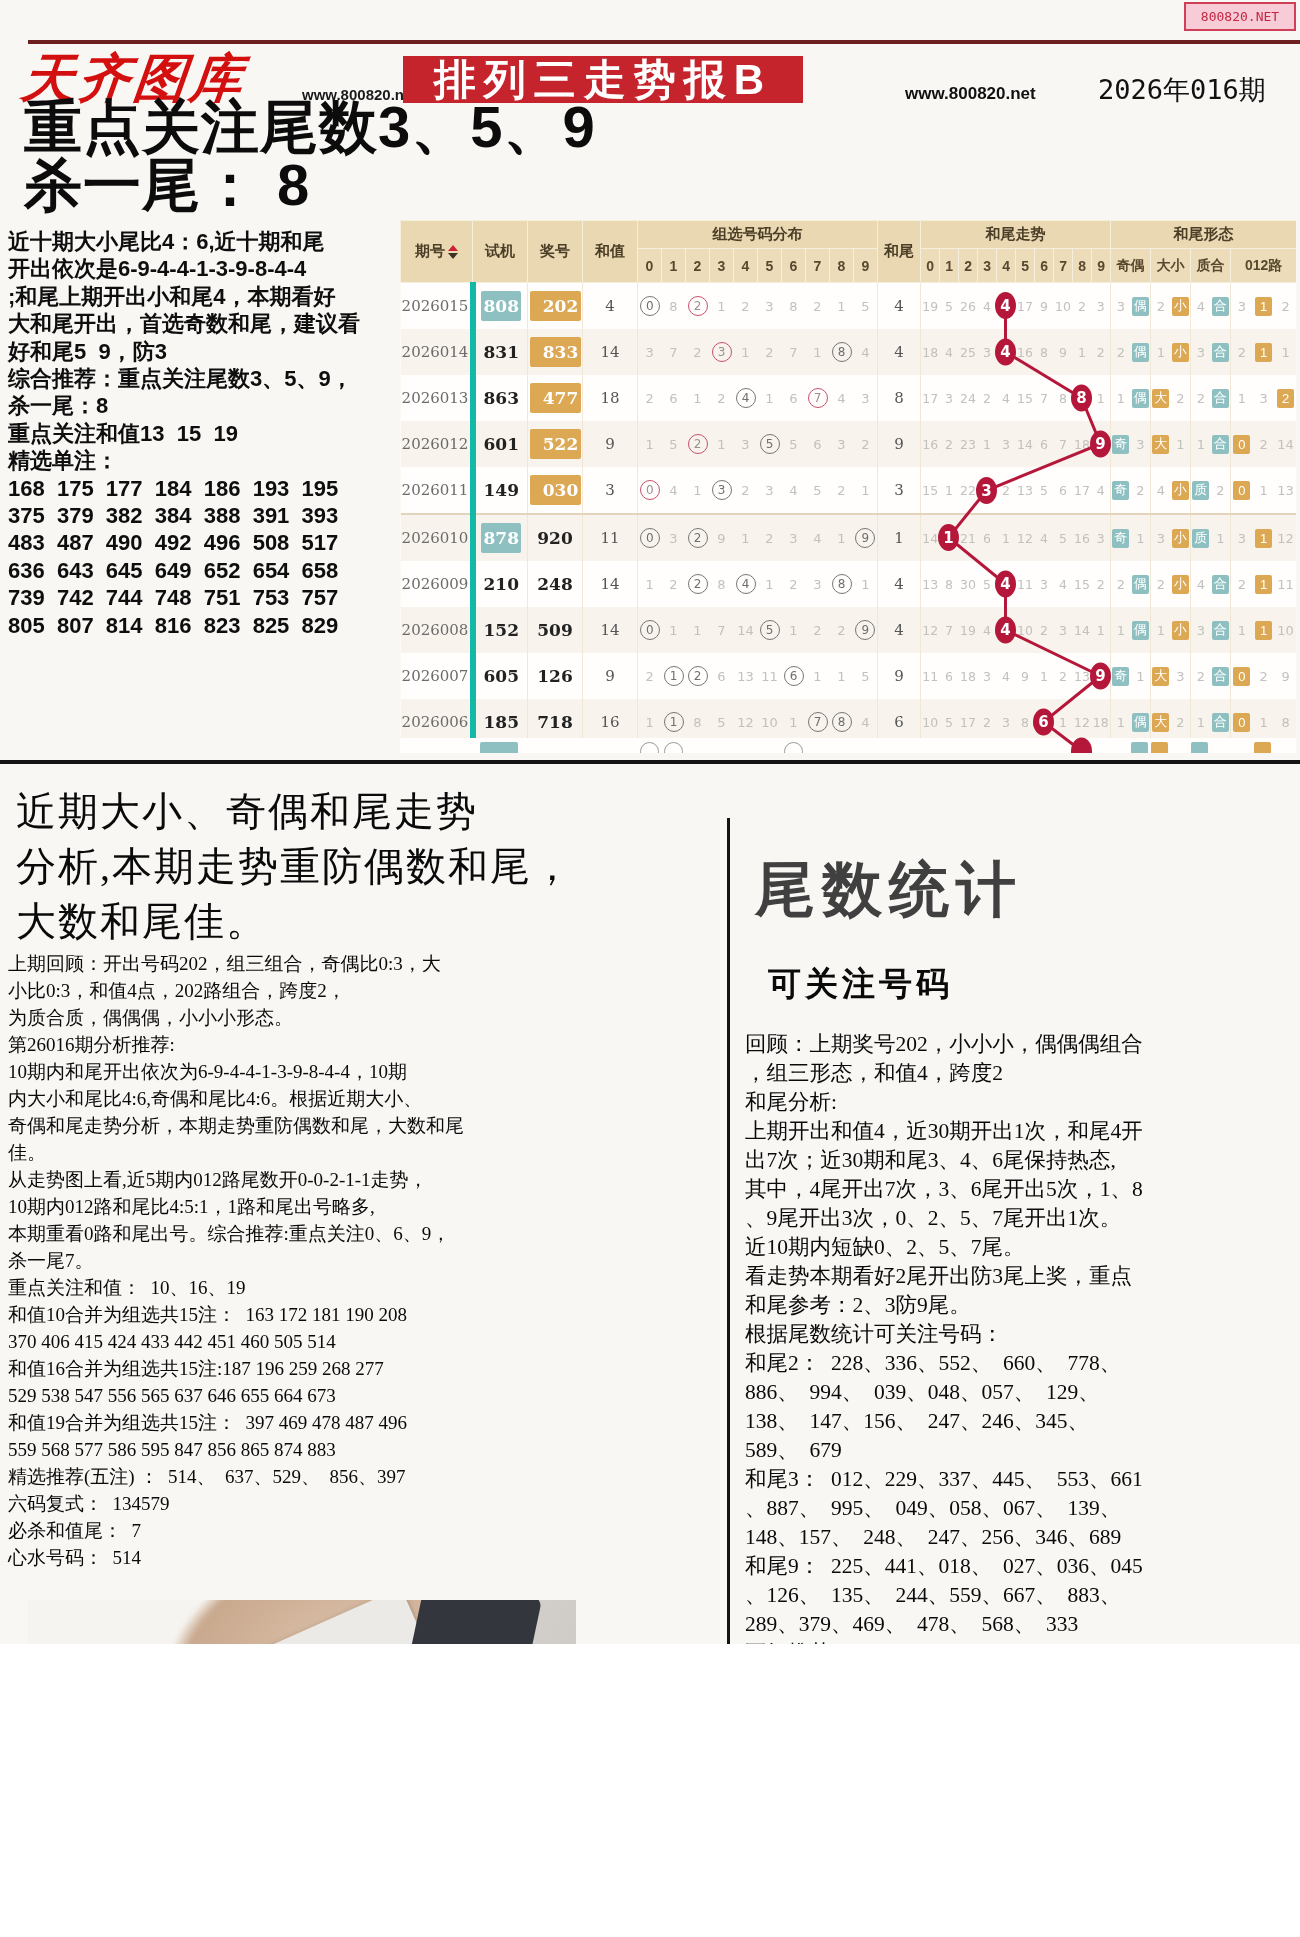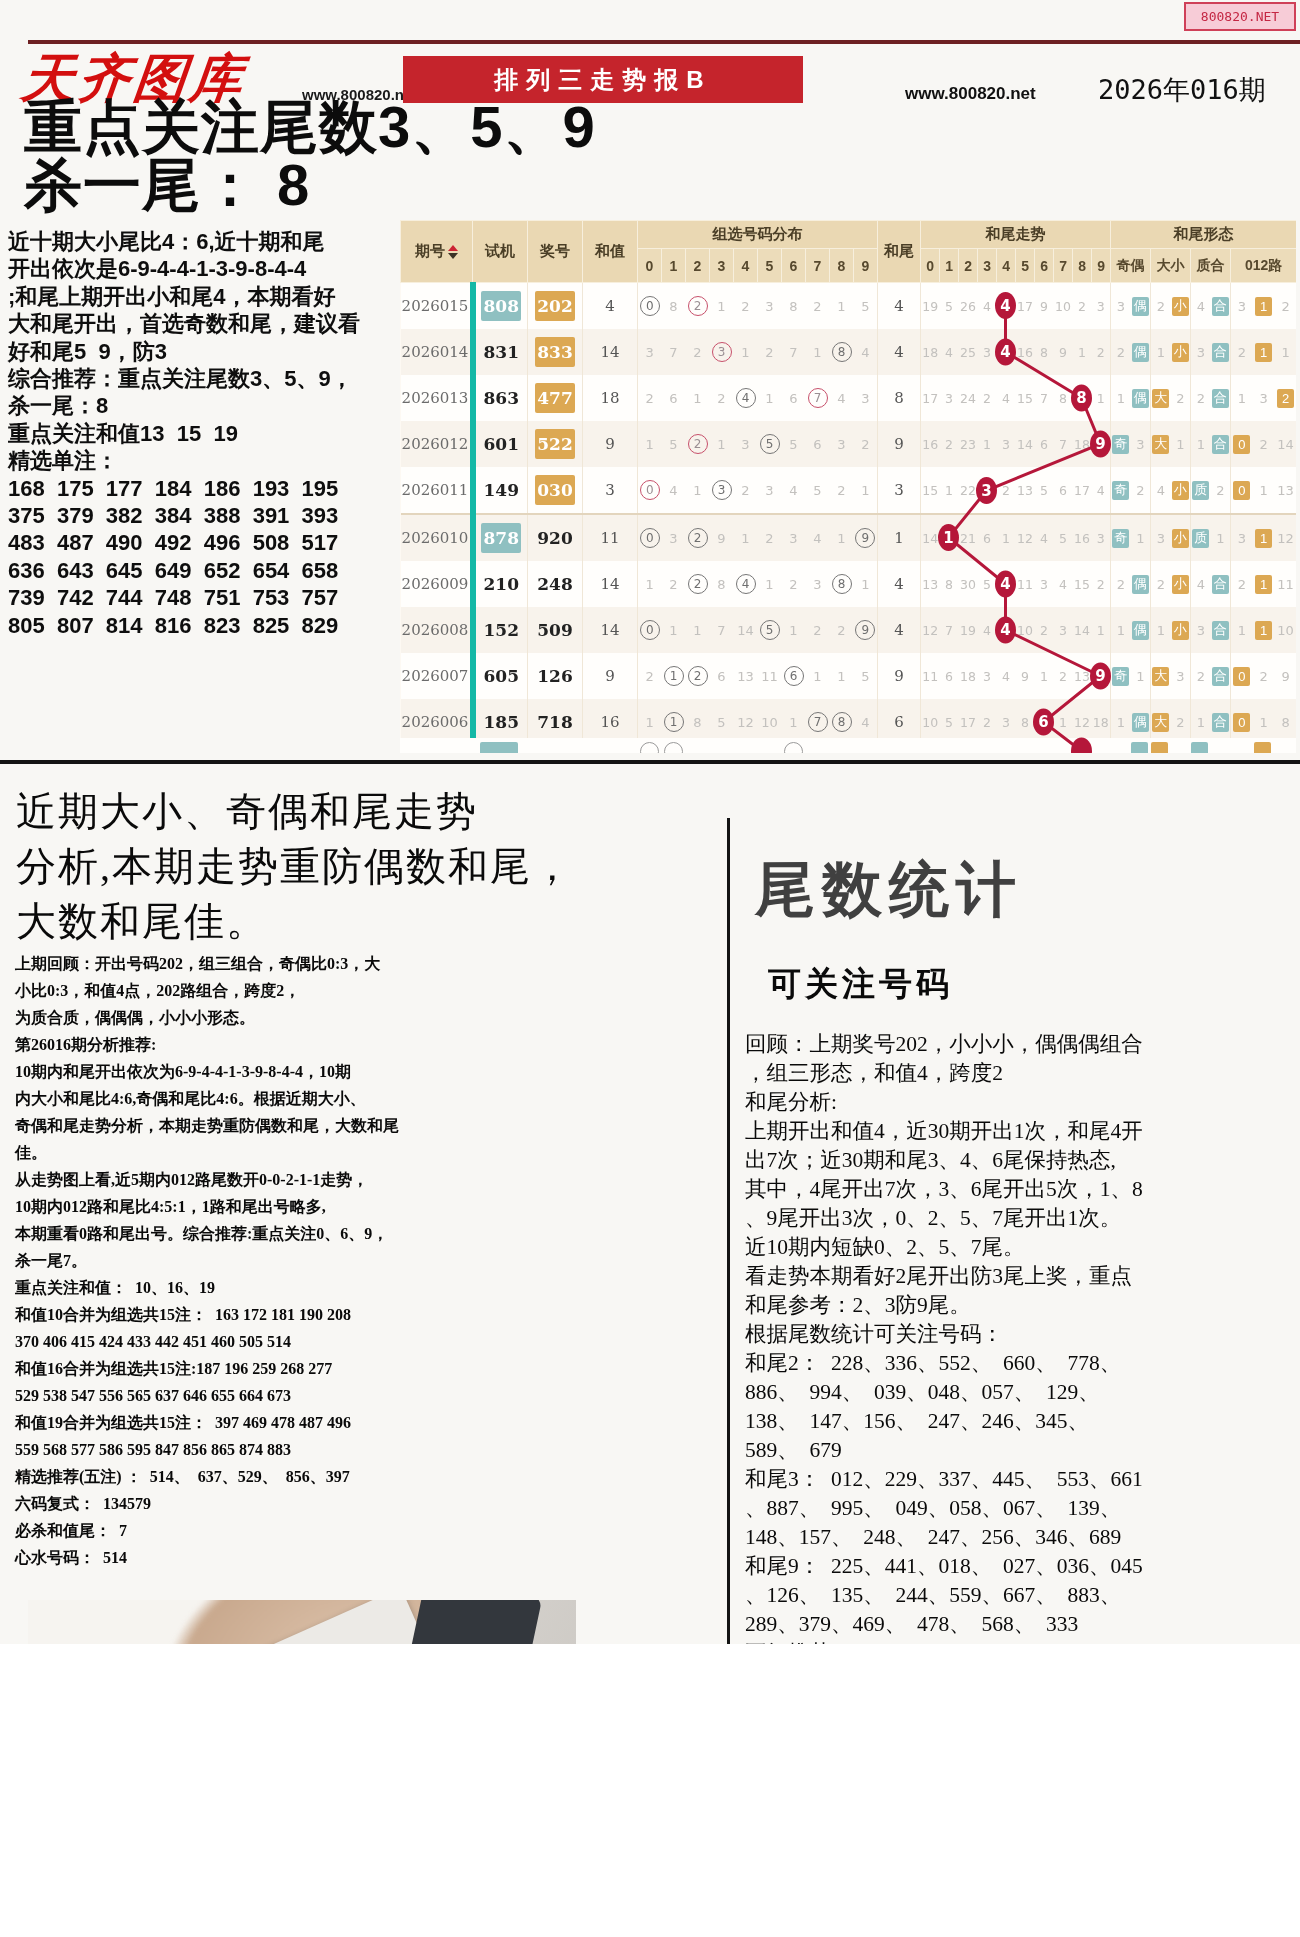--- a/index.html
+++ b/index.html
@@ -12,21 +12,21 @@
   
   .corner-badge{position:absolute;top:2px;right:4px;width:108px;height:25px;background:#f7ccd7;
       border:2px solid #cf4058;color:#c42744;font:13px "DejaVu Sans Mono",monospace;
       display:flex;align-items:center;justify-content:center;}
   .top-rule{position:absolute;top:40px;left:28px;right:0;height:4px;background:var(--rule);}
   .logo{position:absolute;left:22px;top:44px;font-family:"DejaVu Serif",serif;font-style:italic;
       font-weight:bold;font-size:52px;color:#d30f0f;letter-spacing:4px;transform:skewX(-6deg);}
   .logo-site{position:absolute;left:302px;top:86px;font-weight:bold;font-size:15px;color:#1a1a1a;
       text-shadow:0 0 2px #fff;}
   .title-box{position:absolute;left:403px;top:56px;width:400px;height:47px;background:var(--accent);
-      color:#fff;font-weight:bold;font-size:24px;letter-spacing:8px;display:flex;align-items:center;justify-content:center;}
+      color:#fff;font-weight:bold;font-size:42px;letter-spacing:8px;display:flex;align-items:center;justify-content:center;}
   .site{position:absolute;left:905px;top:84px;font-weight:bold;font-size:17px;color:#111;}
   .issue-no{position:absolute;left:1098px;top:72px;font-family:"DejaVu Sans Mono",monospace;font-size:27px;color:#111;}
   
   .headline{position:absolute;left:24px;top:98px;font-weight:bold;font-size:58px;line-height:58px;
       letter-spacing:1px;color:#0c0c0c;}
   
   .left-intro{position:absolute;left:8px;top:228px;width:392px;font-weight:bold;font-size:22px;
       line-height:27.4px;white-space:pre-wrap;color:#0e0e0e;}
   
   .chart{position:absolute;left:400px;top:220px;width:896px;height:533px;overflow:hidden;background:#fdf9f3;}
@@ -39,21 +39,21 @@
       font-family:"DejaVu Sans",sans-serif;color:var(--graynum);}
   .chart tbody tr:nth-child(odd){background:#fffefc;}
   .chart tbody tr:nth-child(even){background:#f8f3ec;}
   .chart tbody tr.sep td{border-bottom:2px solid #e3d5bd;}
   .chart td.gb{border-left:1px solid #f0e7d7;}
   td.c-issue{font-family:"DejaVu Serif",serif;font-size:15px;color:#6b6b6b;border-right:6px solid #14b8a6;}
   td.c-num{font-family:"DejaVu Serif",serif;font-size:17px;font-weight:bold;color:#222;border-right:1px solid #f0e7d7;}
   td.c-hz,td.c-hw{font-family:"DejaVu Serif",serif;font-size:15px;color:#555;border-right:1px solid #f0e7d7;}
   .vbox{display:inline-flex;width:40px;height:30px;align-items:center;justify-content:center;
       border-radius:2px;color:#fff;font-family:"DejaVu Serif",serif;font-weight:bold;font-size:17px;}
-  .vbox.t{background:var(--teal);} .vbox.o{background:var(--orange);}
+  .vbox.t{background:var(--teal);} .vbox.o{background:var(--orange);padding-left:11px;}
   .circ{display:inline-flex;width:18px;height:18px;border-radius:50%;align-items:center;justify-content:center;
       font-size:12px;}
   .circ.cb{border:1.5px solid #767676;color:#6f6f6f;}
   .circ.cr{border:1.5px solid #c7506b;color:#9a8f93;}
   td.c-trend{font-size:12.5px;}
   .fbox{display:inline-flex;width:17px;height:19px;align-items:center;justify-content:center;color:#fff;
       font-size:13px;border-radius:2px;font-family:"Liberation Sans",sans-serif;}
   .fbox.ft{background:var(--teal);} .fbox.fo{background:var(--orange);}
   .sort{display:inline-flex;flex-direction:column;margin-left:3px;vertical-align:middle;gap:2px;}
   .sort i{display:block;width:0;height:0;border-left:5px solid transparent;border-right:5px solid transparent;}
@@ -66,22 +66,22 @@
   .p-c{width:17px;height:17px;border:1.5px solid #9a9a9a;border-radius:50%;}
   .p-c1{left:240px;} .p-c2{left:264px;} .p-c3{left:384px;}
   .p-f{width:17px;height:18px;border-radius:2px;}
   .p-f.t{background:var(--teal);} .p-f.o{background:var(--orange);}
   .p-f1{left:731px;} .p-f2{left:751px;} .p-f3{left:791px;} .p-f4{left:854px;}
   
   .mid-rule{position:absolute;left:0;top:760px;width:1300px;height:4px;background:#141414;}
   .col-divider{position:absolute;left:727px;top:818px;width:3px;height:1119px;background:#141414;}
   .mid-heading{position:absolute;left:16px;top:784px;width:700px;font-family:"Liberation Serif",serif;
       font-size:40px;line-height:55px;letter-spacing:2px;color:#0a0a0a;}
-  .mid-body{position:absolute;left:15px;top:950px;width:700px;font-family:"Liberation Serif",serif;
-      font-size:16px;line-height:27px;white-space:pre-wrap;color:#0a0a0a;font-weight:bold;}
+  .mid-body{position:absolute;left:8px;top:950px;width:700px;font-family:"Liberation Serif",serif;
+      font-size:19px;line-height:27px;white-space:pre-wrap;color:#0a0a0a;}
   
   .right-title{position:absolute;left:755px;top:850px;font-weight:bold;font-size:60px;letter-spacing:7px;color:#404040;}
   .right-subtitle{position:absolute;left:768px;top:962px;font-family:"Liberation Serif",serif;font-weight:bold;
       font-size:33px;letter-spacing:4px;color:#0a0a0a;}
   .right-body{position:absolute;left:745px;top:1030px;width:552px;font-family:"Liberation Serif",serif;
       font-size:21.5px;line-height:29px;white-space:pre-wrap;color:#0a0a0a;}
   
   .photo{position:absolute;left:28px;top:1600px;width:548px;height:337px;overflow:hidden;
       background:linear-gradient(115deg,#f0ede9,#ddd9d4 45%,#c7c4bf);}
   .photo .paper{position:absolute;left:-30px;top:-24px;width:340px;height:180px;background:#f6f4f0;

